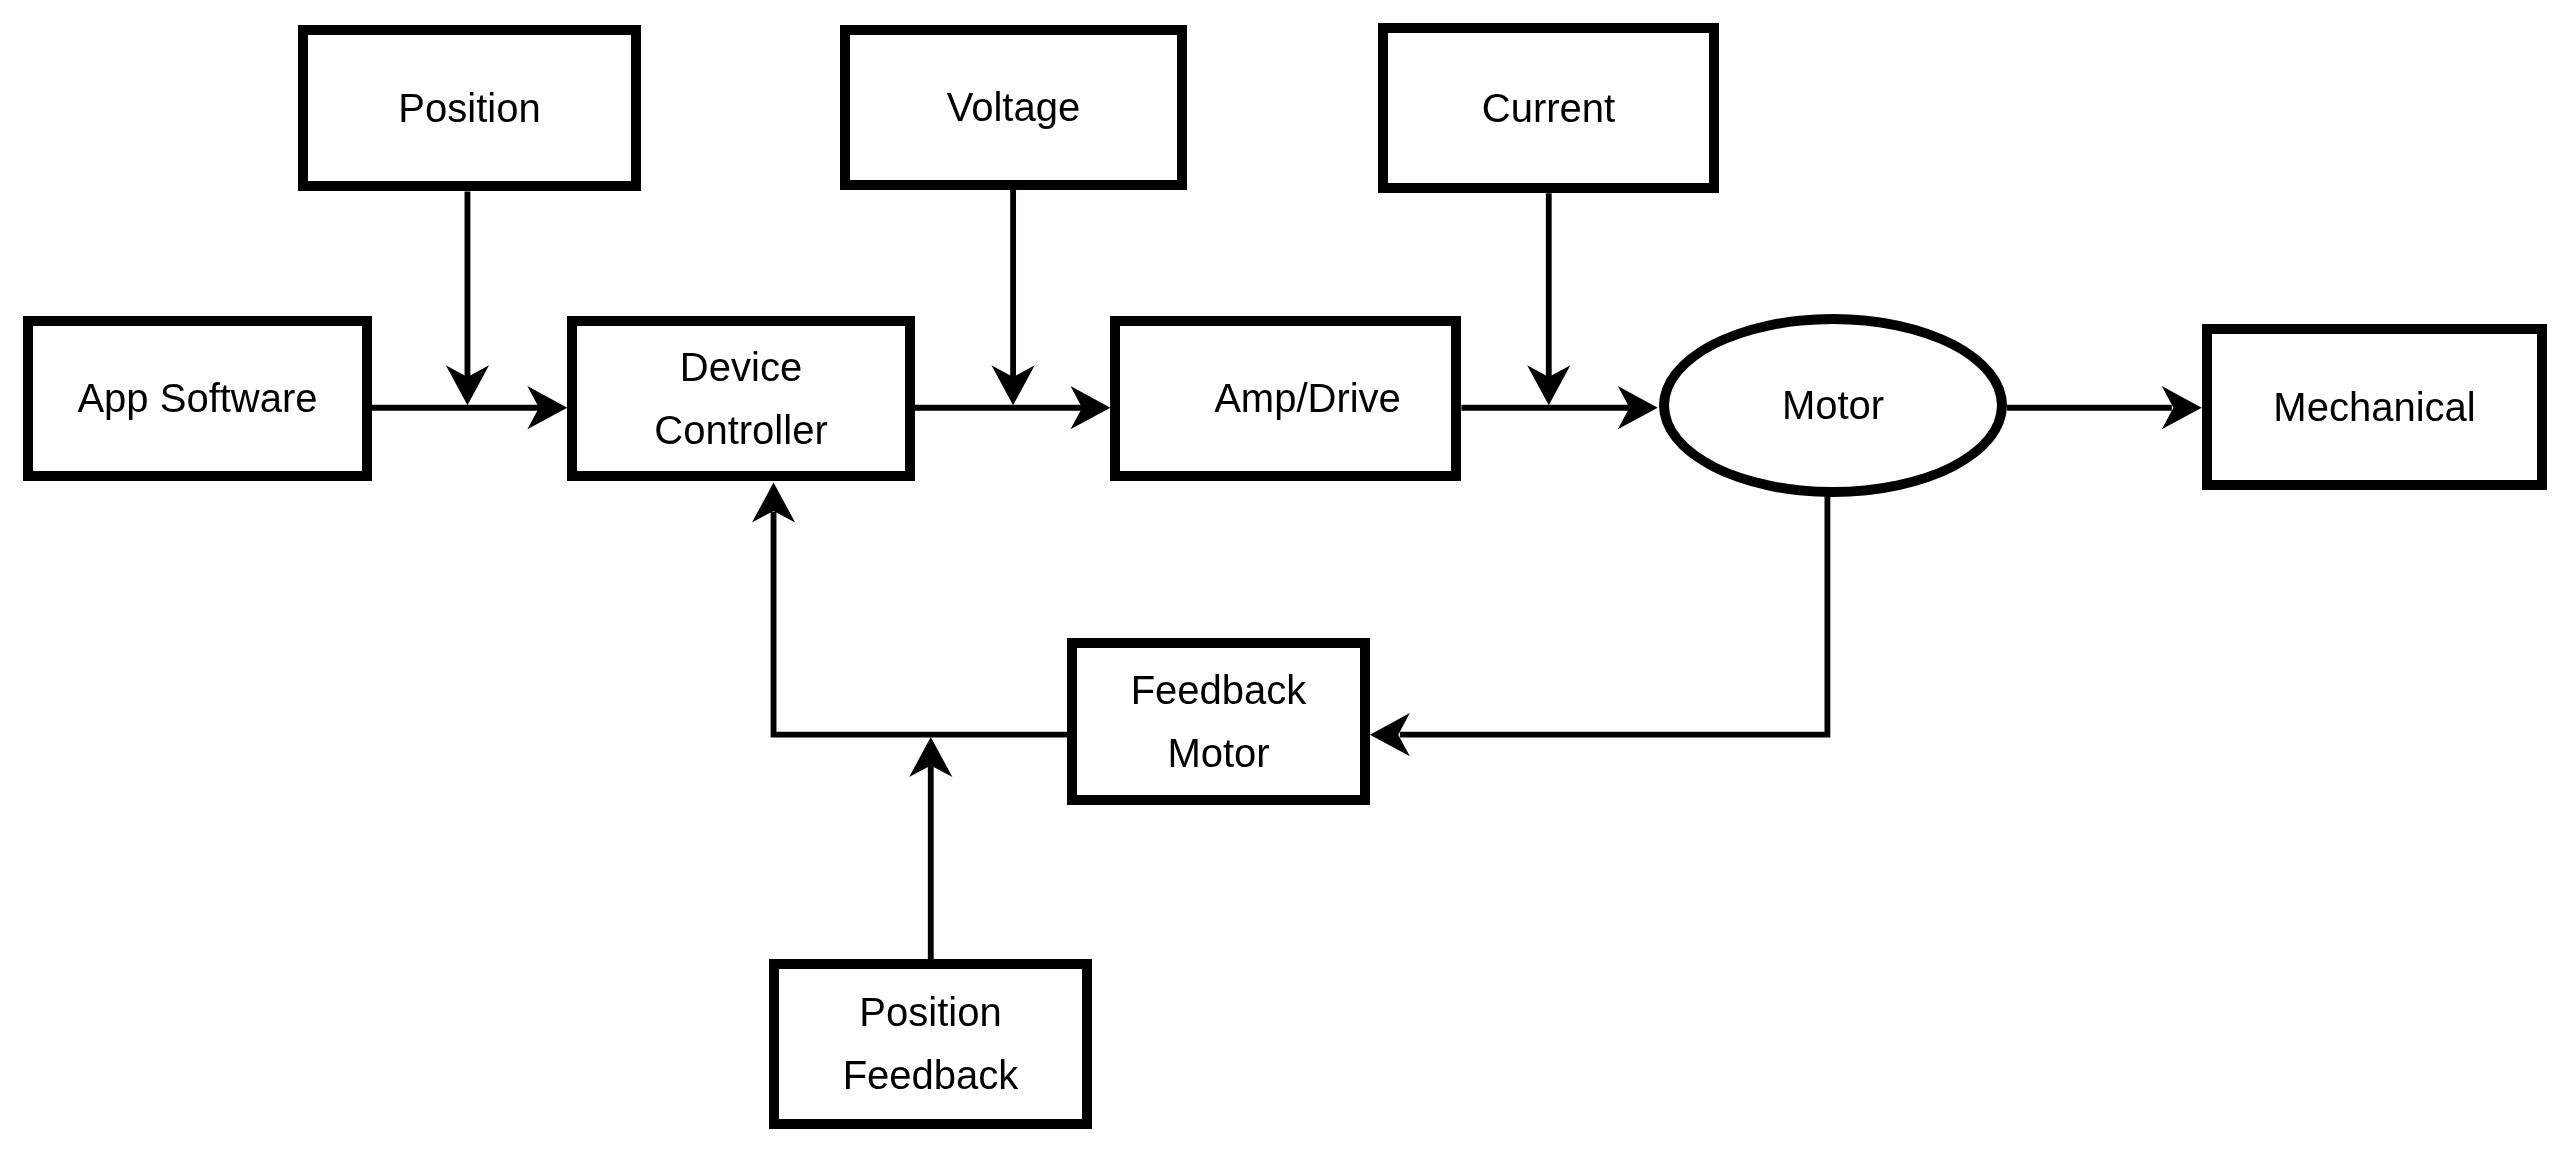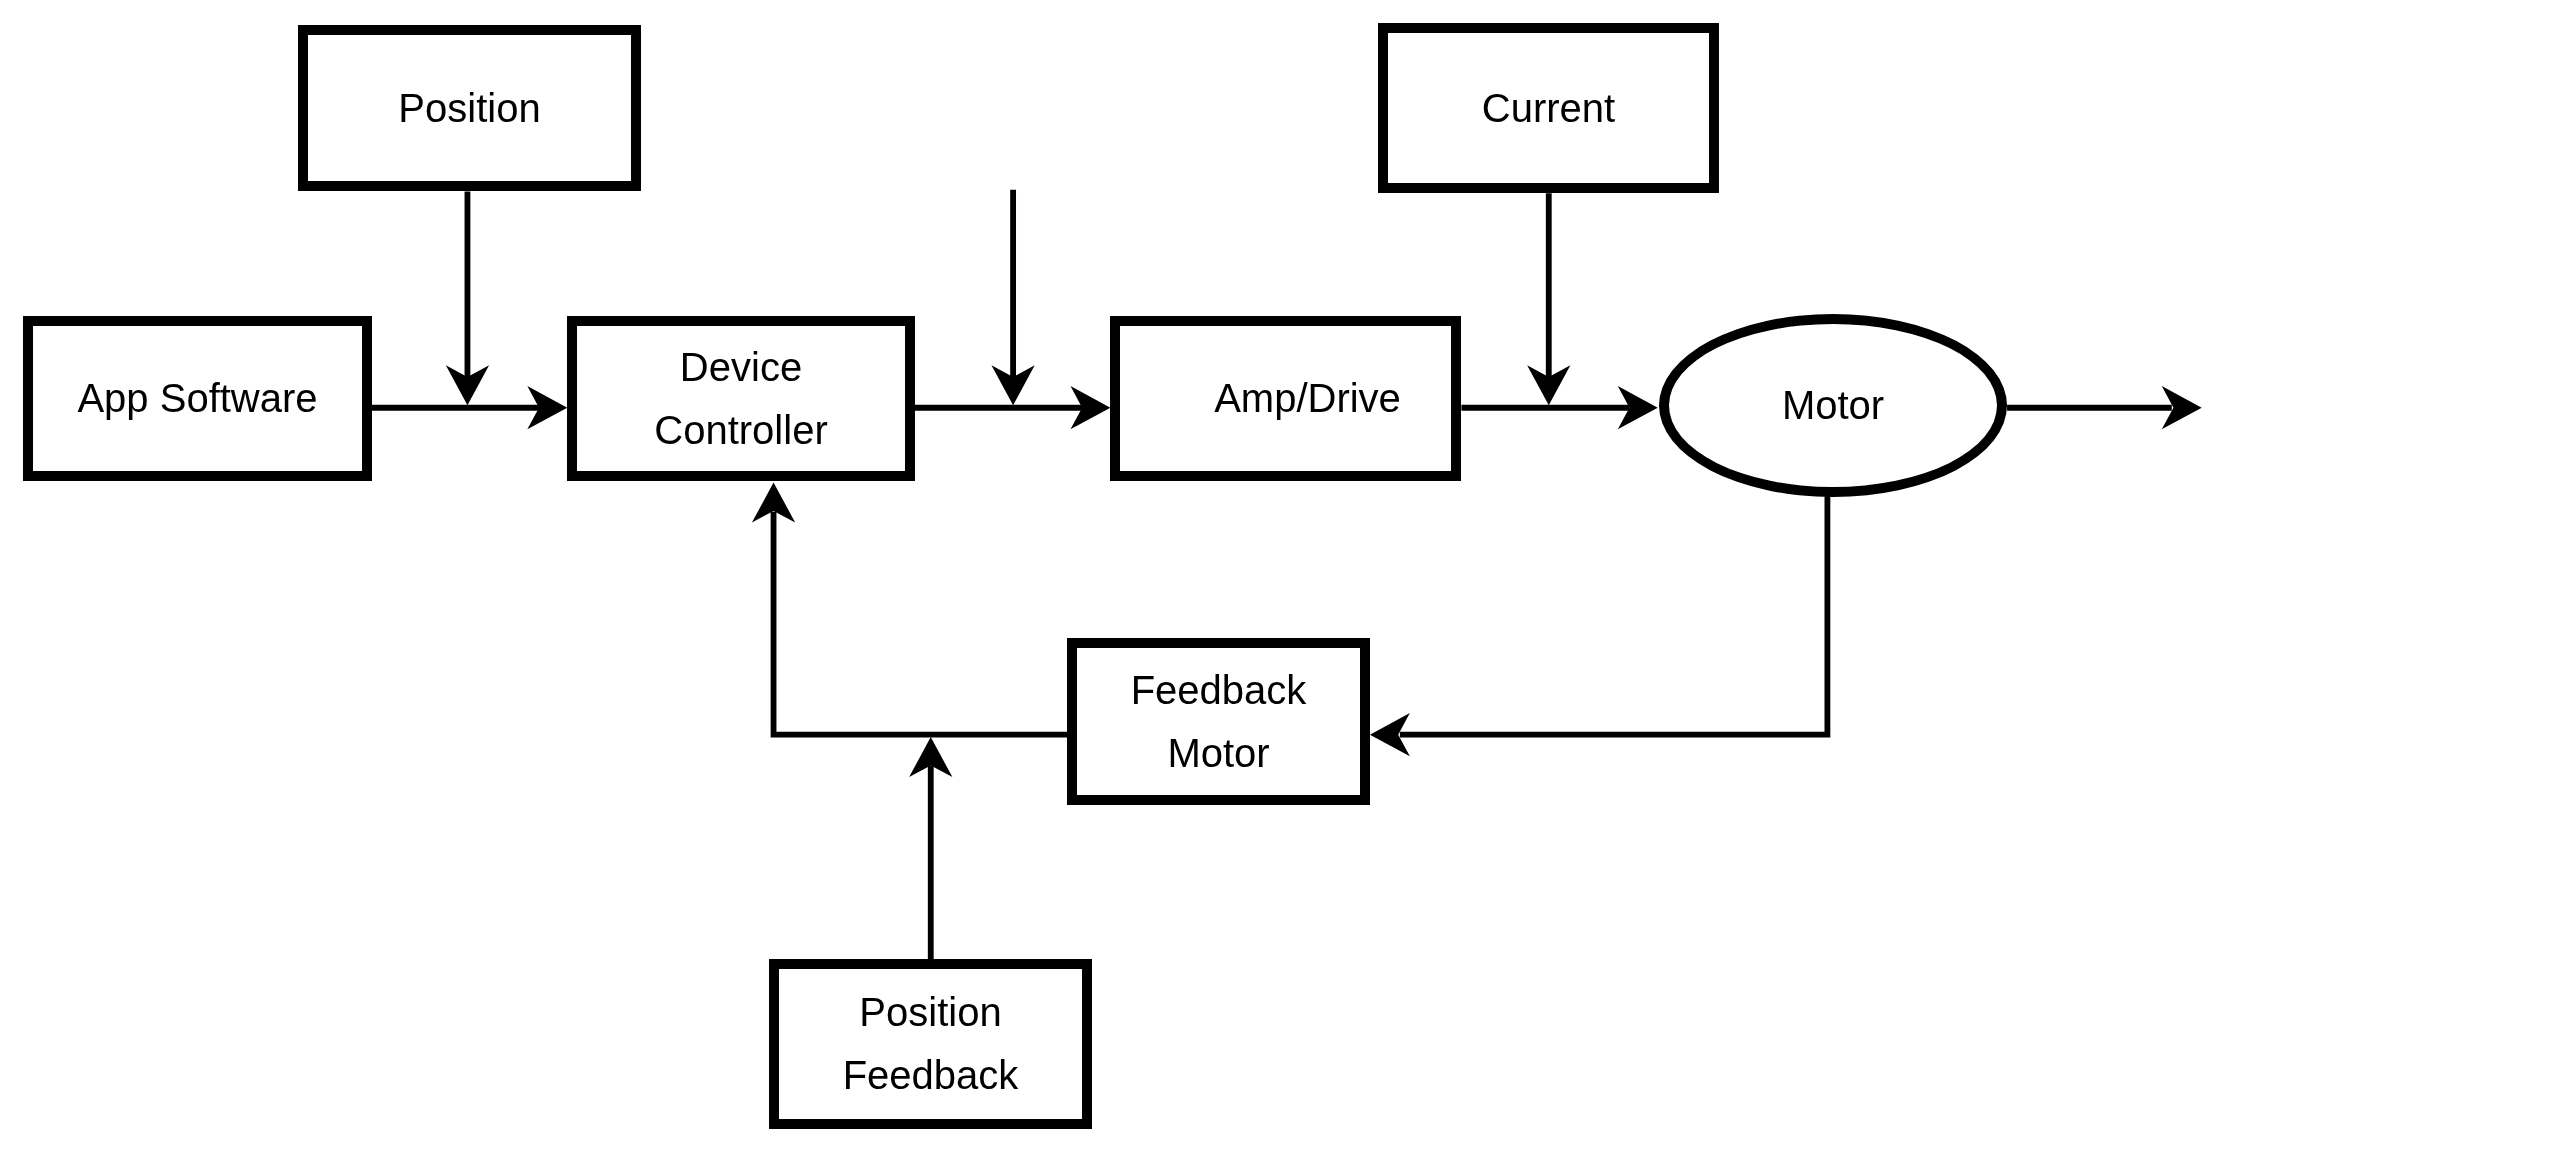--- a/index.html
+++ b/index.html
@@ -95,20 +95,23 @@
     <polygon points="930,580 904,628 930,614 956,628"></polygon>
 
     <path d="M1119 1153 V920"></path>
     <polygon points="1119,886 1093,934 1119,920 1145,934"></polygon>
   </svg>
 
   <div class="node" style="left:298px; top:25px; width:343px; height:166px;">
     <span class="lbl">Position</span>
   </div>
 
+  <div class="node" style="left:840px; top:25px; width:347px; height:165px;">
+    <span class="lbl">Voltage</span>
+  </div>
 
   <div class="node" style="left:1378px; top:23px; width:341px; height:170px;">
     <span class="lbl">Current</span>
   </div>
 
   <div class="node" style="left:23px; top:316px; width:349px; height:165px;">
     <span class="lbl">App Software</span>
   </div>
 
   <div class="node" style="left:567px; top:316px; width:348px; height:165px;">
@@ -117,20 +120,23 @@
   </div>
 
   <div class="node" style="left:1110px; top:316px; width:351px; height:165px;padding-left:44px;">
     <span class="lbl">Amp/Drive</span>
   </div>
 
   <div class="node ellipse" style="left:1659px; top:314px; width:348px; height:183px;">
     <span class="lbl">Motor</span>
   </div>
 
+  <div class="node" style="left:2202px; top:324px; width:345px; height:166px;">
+    <span class="lbl">Mechanical</span>
+  </div>
 
   <div class="node" style="left:1067px; top:638px; width:303px; height:167px;">
     <span class="lbl">Feedback</span>
     <span class="lbl">Motor</span>
   </div>
 
   <div class="node" style="left:769px; top:959px; width:323px; height:170px;">
     <span class="lbl">Position</span>
     <span class="lbl">Feedback</span>
   </div>

